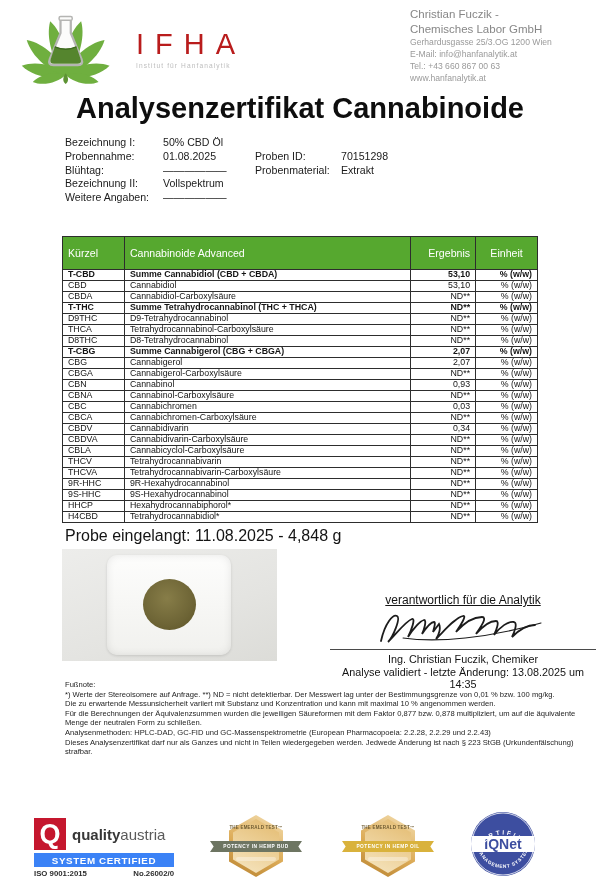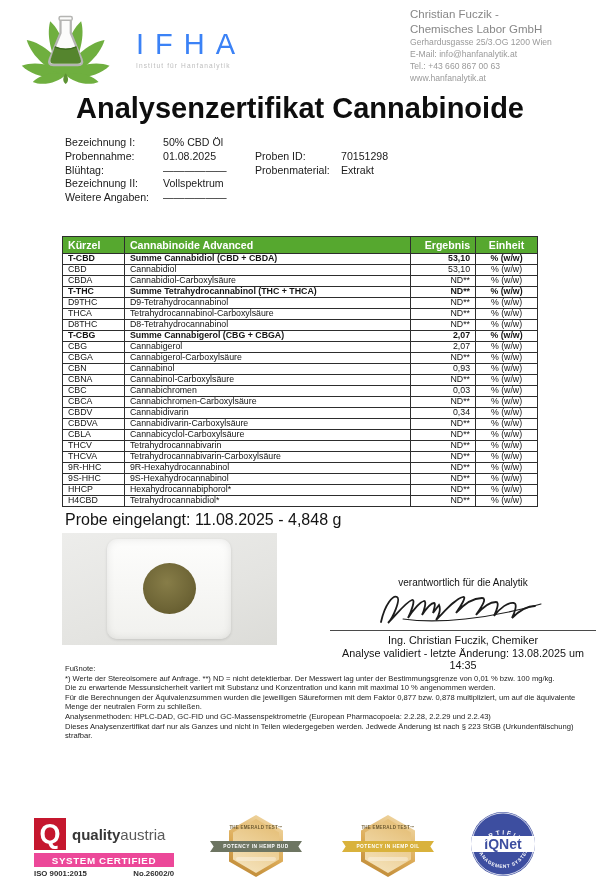--- a/index.html
+++ b/index.html
@@ -5,80 +5,80 @@
   html,body{margin:0;padding:0;background:#fff;}
   .page{position:relative;width:600px;height:886px;background:#fff;overflow:hidden;
         font-family:"Liberation Sans",sans-serif;color:#1b1b1b;}
 
   
   .header{display:flex;justify-content:space-between;align-items:flex-start;
           padding:4px 26px 0 16px;height:86px;}
   .logo{display:flex;align-items:center;}
   .logo-art{width:118px;height:86px;}
   .logo-text{margin-left:2px;margin-top:4px;}
-  .brand{font-size:29px;letter-spacing:11px;color:#3b82f6;font-weight:400;line-height:30px;}
+  .brand{font-size:29px;letter-spacing:11px;color:#b91c1c;font-weight:400;line-height:30px;}
   .brand-sub{font-size:6.6px;color:#bdbdbd;letter-spacing:1.1px;margin-top:3px;}
   .contact{width:164px;padding-top:3px;}
   .contact-name{font-size:11.5px;color:#878787;line-height:14.5px;}
   .contact-line{font-size:8.6px;color:#9a9a9a;line-height:12px;}
 
   
   .title{text-align:center;font-size:29px;font-weight:bold;color:#0e0e0e;margin-top:2px;}
 
   
   .info{position:relative;margin:11px 0 0 65px;height:74px;}
   .info-row{display:flex;font-size:10.6px;line-height:13.8px;color:#1b1b1b;}
   .info-label{width:98px;}
   .info-right{position:absolute;left:190px;top:13.8px;}
   .info-right .info-label{width:86px;}
 
   
   .ctable{margin:26px 0 0 62px;border-collapse:collapse;width:476px;font-size:8.8px;
           border:1.5px solid #222;}
-  .ctable th{background:#56a82f;color:#fff;font-size:10.6px;font-weight:bold;
-             padding:2px 5px;border:1px solid #2d2d2d;text-align:left;margin-left:46px;}
+  .ctable th{background:#56a82f;color:#fff;font-size:10.6px;font-weight:normal;
+             padding:10px 5px;border:1px solid #2d2d2d;text-align:left;margin-left:46px;}
   .ctable th.col-result{text-align:right;}
   .ctable th.col-unit{text-align:center;}
   .ctable td{border:1px solid #2d2d2d;padding:0 5px;height:10px;line-height:9.6px;color:#141414;}
   .ctable td.td-result{text-align:right;}
-  .ctable td.td-unit{text-align:center;}
+  .ctable td.td-unit{text-align:right;}
   .ctable tr.bold-row td{font-weight:bold;}
 
   
   .received{margin:4px 0 0 65px;font-size:16px;color:#141414;}
 
   
   .mid{position:relative;height:128px;margin-top:2px;}
   .photo{position:absolute;left:62px;top:2px;width:215px;height:112px;
          background:linear-gradient(160deg,#ededeb 0%,#e4e4e1 60%,#dcdcd8 100%);}
   .dish{position:absolute;left:45px;top:6px;width:124px;height:100px;border-radius:10px;
         background:linear-gradient(180deg,#fdfdfc,#f1f1ee);
         box-shadow:inset 0 0 9px rgba(0,0,0,0.09),0 1px 3px rgba(0,0,0,0.13);}
   .blob{position:absolute;left:36px;top:24px;width:53px;height:51px;border-radius:50%;
         background:radial-gradient(circle at 45% 38%,#877d48 0%,#6e6536 60%,#5b5226 100%);}
   .sig{position:absolute;left:330px;top:46px;width:266px;text-align:center;}
-  .sig-heading{font-size:10px;color:#141414;}
+  .sig-heading{font-size:12px;color:#141414;text-decoration:underline;}
   .sig-art{display:block;margin:0 auto;}
   .sig-line{border:0;border-top:1.2px solid #4a4a4a;margin:0 0 3px 0;}
   .sig-name{font-size:10.8px;color:#141414;}
   .sig-validated{font-size:10.8px;color:#141414;margin-top:1px;}
 
   
   .footnote{margin:5px 16px 0 65px;width:522px;font-size:7.6px;line-height:9.6px;color:#1d1d1d;}
   .footnote p{margin:0;}
 
   
   .footer{position:absolute;left:0;top:810px;width:600px;height:72px;}
   .qa{position:absolute;left:34px;top:8px;width:140px;}
   .qa-top{display:flex;align-items:center;}
   .q-mark{width:32px;height:32px;background:#c5172e;color:#fff;font-weight:bold;font-size:27px;
           display:flex;align-items:center;justify-content:center;}
   .qa-word{margin-left:6px;font-size:15px;color:#5a5a5a;}
   .qa-word b{color:#373737;}
-  .qa-bar{margin-top:3px;background:#ec4899;color:#fff;text-align:center;font-weight:bold;
+  .qa-bar{margin-top:3px;background:#3b82f6;color:#fff;text-align:center;font-weight:bold;
           font-size:9.8px;letter-spacing:0.6px;padding:1.5px 0;}
   .qa-iso{display:flex;justify-content:space-between;font-size:7.8px;font-weight:bold;
           color:#2c2c2c;margin-top:2px;}
   .badges-wrap{position:absolute;left:0;top:0;width:100%;height:100%;}
   .badge{position:absolute;top:5px;width:92px;height:64px;}
   .hex{position:absolute;left:19px;top:0;width:54px;height:62px;
        background:linear-gradient(205deg,#f4dfb2 0%,#dcab57 55%,#b8822f 100%);
        clip-path:polygon(50% 0,100% 25%,100% 75%,50% 100%,0 75%,0 25%);}
   .hex-inner{position:absolute;left:23px;top:4px;width:46px;height:54px;
        background:linear-gradient(25deg,#f6e6c2 0%,#e3ba6e 100%);

